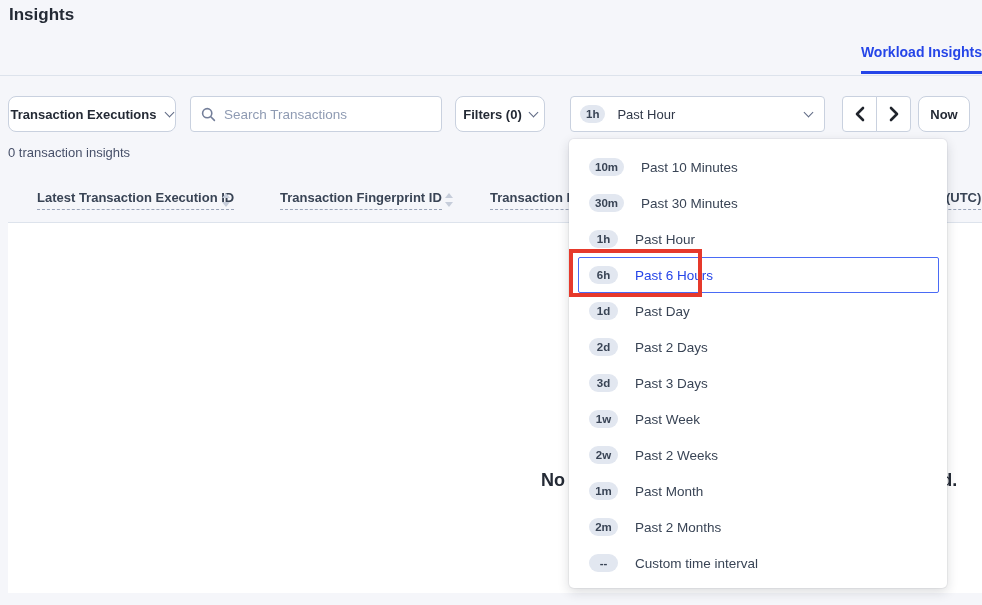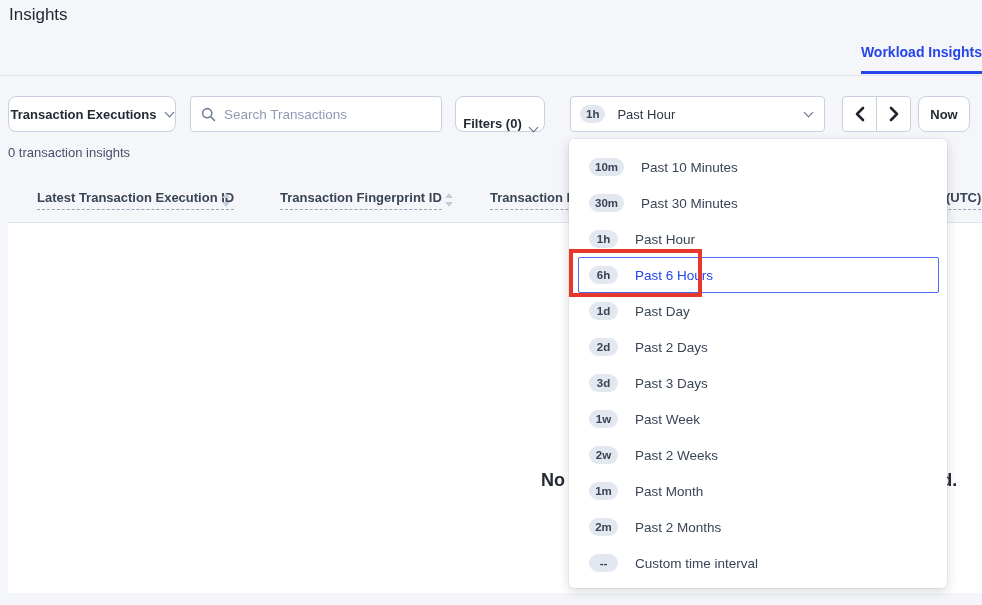--- a/index.html
+++ b/index.html
@@ -15,21 +15,21 @@
     --accent:#2545e8;
     --focus:#4a6bf5;
     --annotation:#e6392b;
     --border:#dde3ec;
     --btn-border:#c9d1df;
     --dark:#242a35;
   }
   
   .page-title {
     position:absolute; left:9px; top:5px;
-    font-size:17px; font-weight:normal; color:var(--dark);
+    font-size:17px; font-weight:bold; color:var(--dark);
   }
   .tabbar {
     position:absolute; left:0; top:44px; width:982px; height:32px;
     border-bottom:1px solid var(--border);
     display:flex; align-items:flex-end; padding-left:8px; gap:37px;flex-direction:column;
   }
   .tab {
     font-size:14px; padding-bottom:13px; cursor:pointer; color:#394455;
   }
   .tab.active {
@@ -53,21 +53,21 @@
   .searchbox {
     position:absolute; left:190px; top:96px; width:252px; height:36px;
     background:#fff; border:1px solid var(--btn-border); border-radius:4px;
     display:flex; align-items:center; padding:0 10px; gap:8px;
   }
   .searchbox input {
     border:none; outline:none; flex:1; font-size:13.5px;
     font-family:"Liberation Sans", sans-serif; color:#394455; background:transparent;
   }
   .searchbox input::placeholder { color:#8f9bb3; }
-  .btn-filters { left:455px; width:90px; gap:8px;align-items:flex-end; }
+  .btn-filters { left:455px; width:90px; gap:8px; }
   .timepicker {
     position:absolute; left:570px; top:96px; width:255px; height:36px;
     background:#fff; border:1px solid var(--btn-border); border-radius:4px;
     display:flex; align-items:center; padding:0 12px 0 9px; cursor:pointer;
   }
   .badge {
     background:#e2e7f0; border-radius:9px; padding:3px 6px;
     font-size:11.5px; font-weight:bold; color:#394455; text-align:center; flex:none;
   }
   .timepicker .tp-label { font-size:13px; margin-left:12px; color:#303848; flex:1; }

